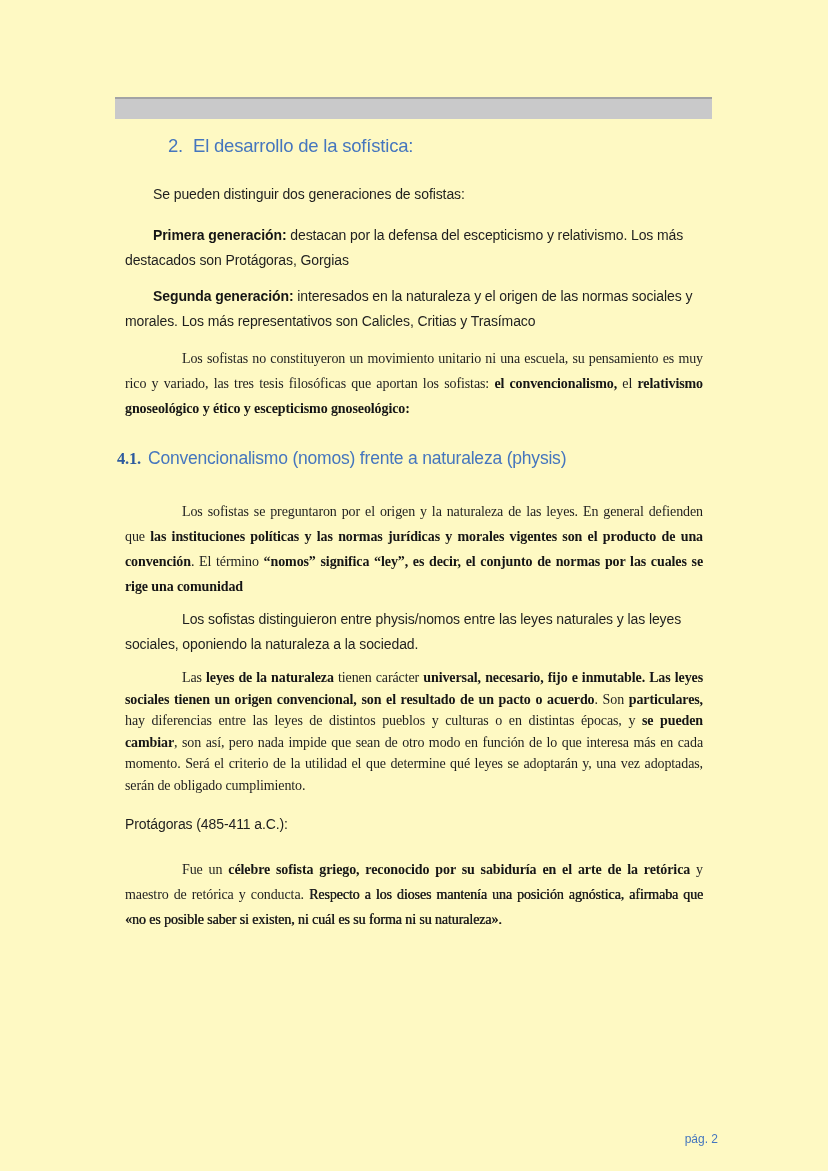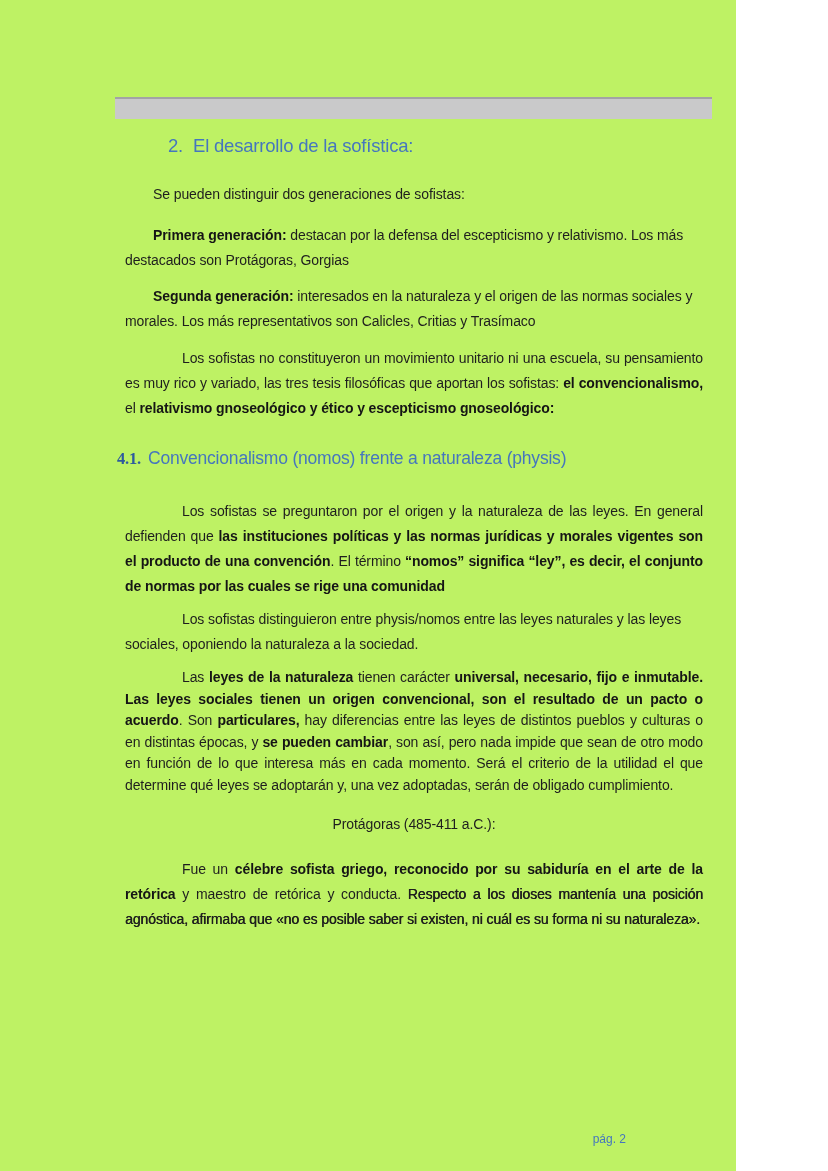--- a/index.html
+++ b/index.html
@@ -1,43 +1,43 @@
 <!DOCTYPE html>
 <html><head>
 <meta charset="utf-8">
 <style>
   html,body{margin:0;padding:0;background:#ffffff;}
   .page{
-    position:relative;width:736px;height:1171px;background:#bef264;overflow:hidden;
+    position:relative;width:828px;height:1171px;background:#fef9c3;overflow:hidden;
     font-family:"Liberation Sans",sans-serif;color:#1e1e1e;
   }
   .topbar{
     position:absolute;left:115px;top:97px;width:597px;height:22px;
     background:#c9c9ca;border-top:2px solid #a2a3a5;box-sizing:border-box;
   }
   .content{position:absolute;left:117px;top:119px;width:594px;}
   .h{color:#4576BE;letter-spacing:-0.2px;font-weight:normal;}
   .h1{margin:14px 0 0 0;padding-left:51px;font-size:18.5px;line-height:26px;}
   .h1num{display:inline-block;width:25px;}
   .h2{margin:26px 0 0 0;font-size:18px;line-height:26px;}
   .h3{margin:24px 0 0 0;font-size:17.5px;line-height:26px;}
   .h4{margin:12px 0 0 0;font-size:17.5px;line-height:26px;}
   .hpre{font-family:"Liberation Serif",serif;font-weight:bold;color:#2E5B9E;font-size:16.5px;margin-right:7px;}
   .p{margin:8px;font-size:14px;line-height:25px;letter-spacing:-0.1px;}
-  .just{text-align:justify;}
+  .just{text-align:justify;font-family:Liberation Serif, serif;}
   .i1{text-indent:28px;}
   .i2{text-indent:57px;}
   .p1{margin-top:23px;}
   .p2{margin-top:16px;}
   .p3{margin-top:11px;}
   .p5{margin-top:12px;}
   .p7{margin-top:27px;}
   .p8{margin-top:3px;}
   .p9{margin-top:10px;line-height:21.5px;}
-  .p11{margin-top:16px;text-align:center;}
+  .p11{margin-top:16px;}
   .p12{margin-top:20px;}
   .rb{font-weight:bold;color:#151515;}
   .rsb{text-shadow:0.4px 0 0 currentColor;}
   .footer{position:absolute;right:110px;top:1132px;font-size:12px;color:#4576BE;}
 </style>
 </head>
 <body>
 
 <div class="page">
 

